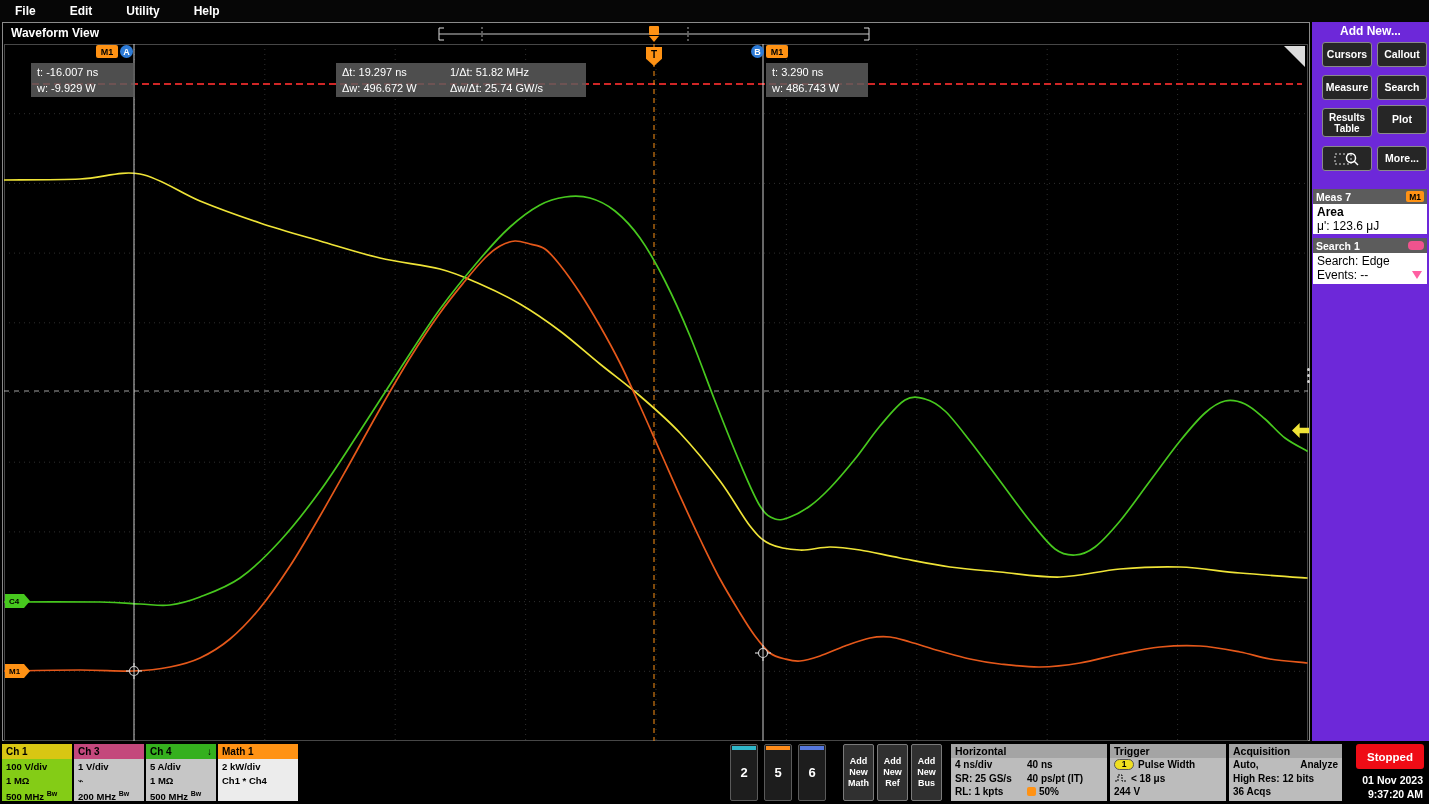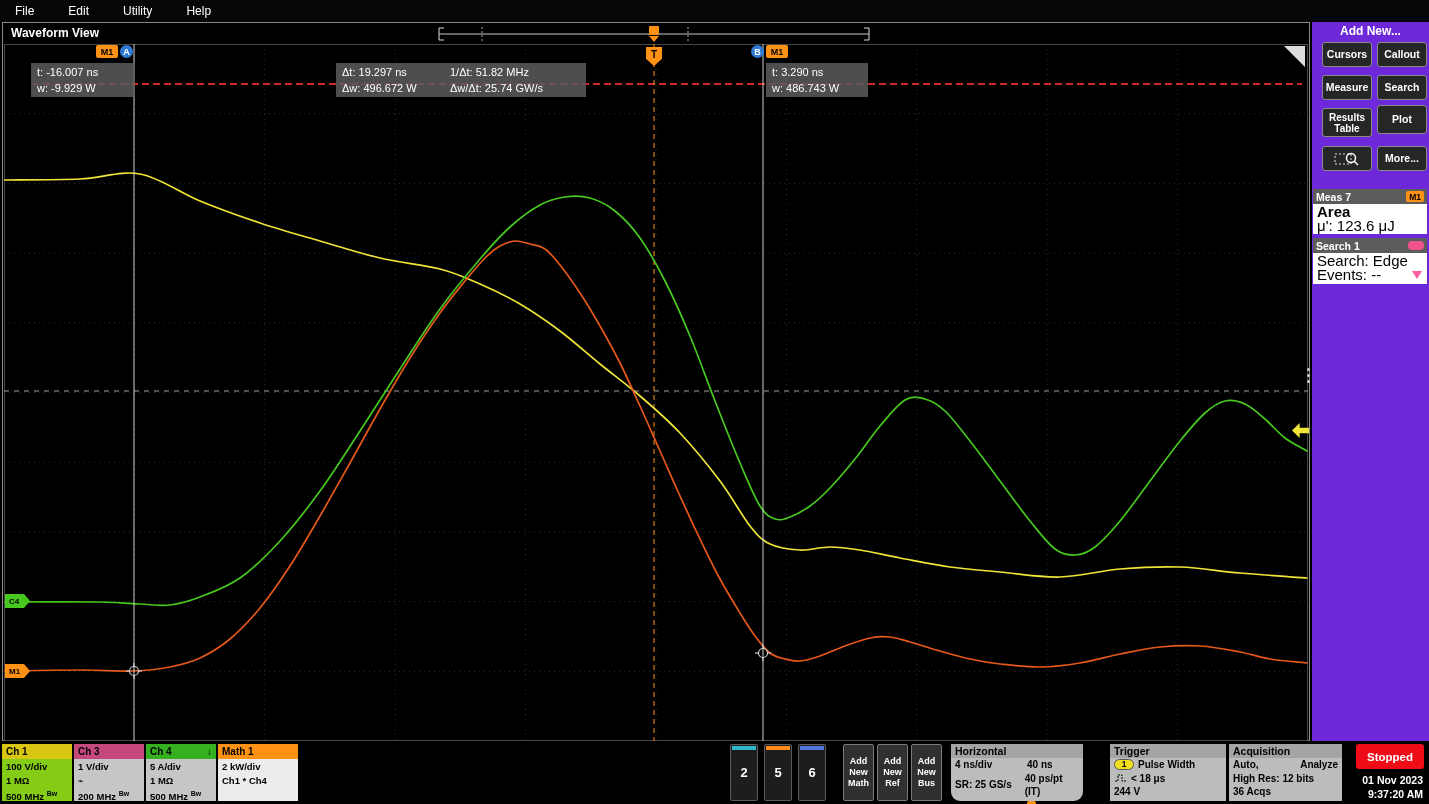--- a/index.html
+++ b/index.html
@@ -3,21 +3,21 @@
 <meta charset="utf-8">
 <style>
   html,body{margin:0;padding:0;background:#000;}
   *{box-sizing:border-box;}
   .app{position:relative;width:1429px;height:804px;background:#000;overflow:hidden;
        font-family:"Liberation Sans","DejaVu Sans",sans-serif;color:#fff;}
 
   
   .menubar{position:absolute;left:0;top:0;width:1429px;height:22px;background:#060606;
            display:flex;align-items:center;gap:34px;padding-left:15px;}
-  .menubar span{font-size:12px;font-weight:normal;color:#fff;cursor:default;}
+  .menubar span{font-size:12px;font-weight:bold;color:#fff;cursor:default;}
 
   
   .wave-panel{position:absolute;left:2px;top:22px;width:1308px;height:719px;background:#000;
               border:1px solid #8a8a8a;}
   .wave-title{position:absolute;left:8px;top:3px;font-size:12px;font-weight:bold;color:#fff;}
   .plot-svg{position:absolute;left:1px;top:21px;}
   #grid-lines line{stroke:#2e2e2e;stroke-width:1;stroke-dasharray:1 4;}
   .frame{fill:none;stroke:#474747;stroke-width:1;}
   .trace{fill:none;stroke-width:1.7;stroke-linejoin:round;stroke-linecap:round;}
   .cursorline{stroke:#e6e6e6;stroke-width:1;opacity:.9;}
@@ -58,21 +58,21 @@
 
   
   .sidebar{position:absolute;left:1312px;top:22px;width:117px;height:719px;background:#6d28d9;}
   .sidebar-title{position:absolute;top:2px;left:0;width:100%;text-align:center;font-size:12px;font-weight:bold;}
   .sbtn{position:absolute;width:50px;height:25px;background:#262626;border:1px solid #8a8a8a;border-radius:3px;
         color:#fff;font-weight:bold;font-size:10.5px;display:flex;align-items:center;justify-content:center;
         text-align:center;line-height:11px;cursor:pointer;}
   .panel{position:absolute;left:1px;width:114px;}
   .panel .phdr{height:15px;background:#5c5c5c;color:#fff;font-size:10.5px;font-weight:bold;
                display:flex;align-items:center;justify-content:space-between;padding:0 3px;}
-  .panel .pbody{background:#fff;color:#000;font-size:15px;line-height:14px;padding:1px 4px;}
+  .panel .pbody{background:#fff;color:#000;font-size:12px;line-height:14px;padding:1px 4px;}
   .mbadge{background:#ff9214;color:#000;border-radius:2px;font-size:8.5px;font-weight:bold;padding:0 3px;height:11px;
           display:flex;align-items:center;}
   .pink-pill{width:16px;height:9px;background:#f0538e;border-radius:4px;}
   .pink-tri{width:0;height:0;border-left:5px solid transparent;border-right:5px solid transparent;
             border-top:8px solid #ff5fa2;position:absolute;right:5px;top:18px;}
 
   
   .bottombar{position:absolute;left:0;top:741px;width:1429px;height:63px;background:#000;}
   .chbadge{position:absolute;top:3px;height:57px;}
   .chbadge .hdr{height:15px;font-size:10px;font-weight:bold;color:#000;display:flex;align-items:center;
@@ -321,21 +321,21 @@
       <span>Add</span>
         <span>New</span>
         <span>Ref</span>
     </div>
     <div class="addbtn" style="left:911px;">
       <span>Add</span>
         <span>New</span>
         <span>Bus</span>
     </div>
 
-    <div class="graypanel" style="left:951px;width:132px;border-radius:9px;">
+    <div class="graypanel" style="left:951px;width:156px;">
       <div class="gphdr">Horizontal</div>
       <div class="gprow">
           <span class="c1">4 ns/div</span>
           <span>40 ns</span>
         </div>
       <div class="gprow">
           <span class="c1">SR: 25 GS/s</span>
           <span>40 ps/pt (IT)</span>
         </div>
       <div class="gprow">

